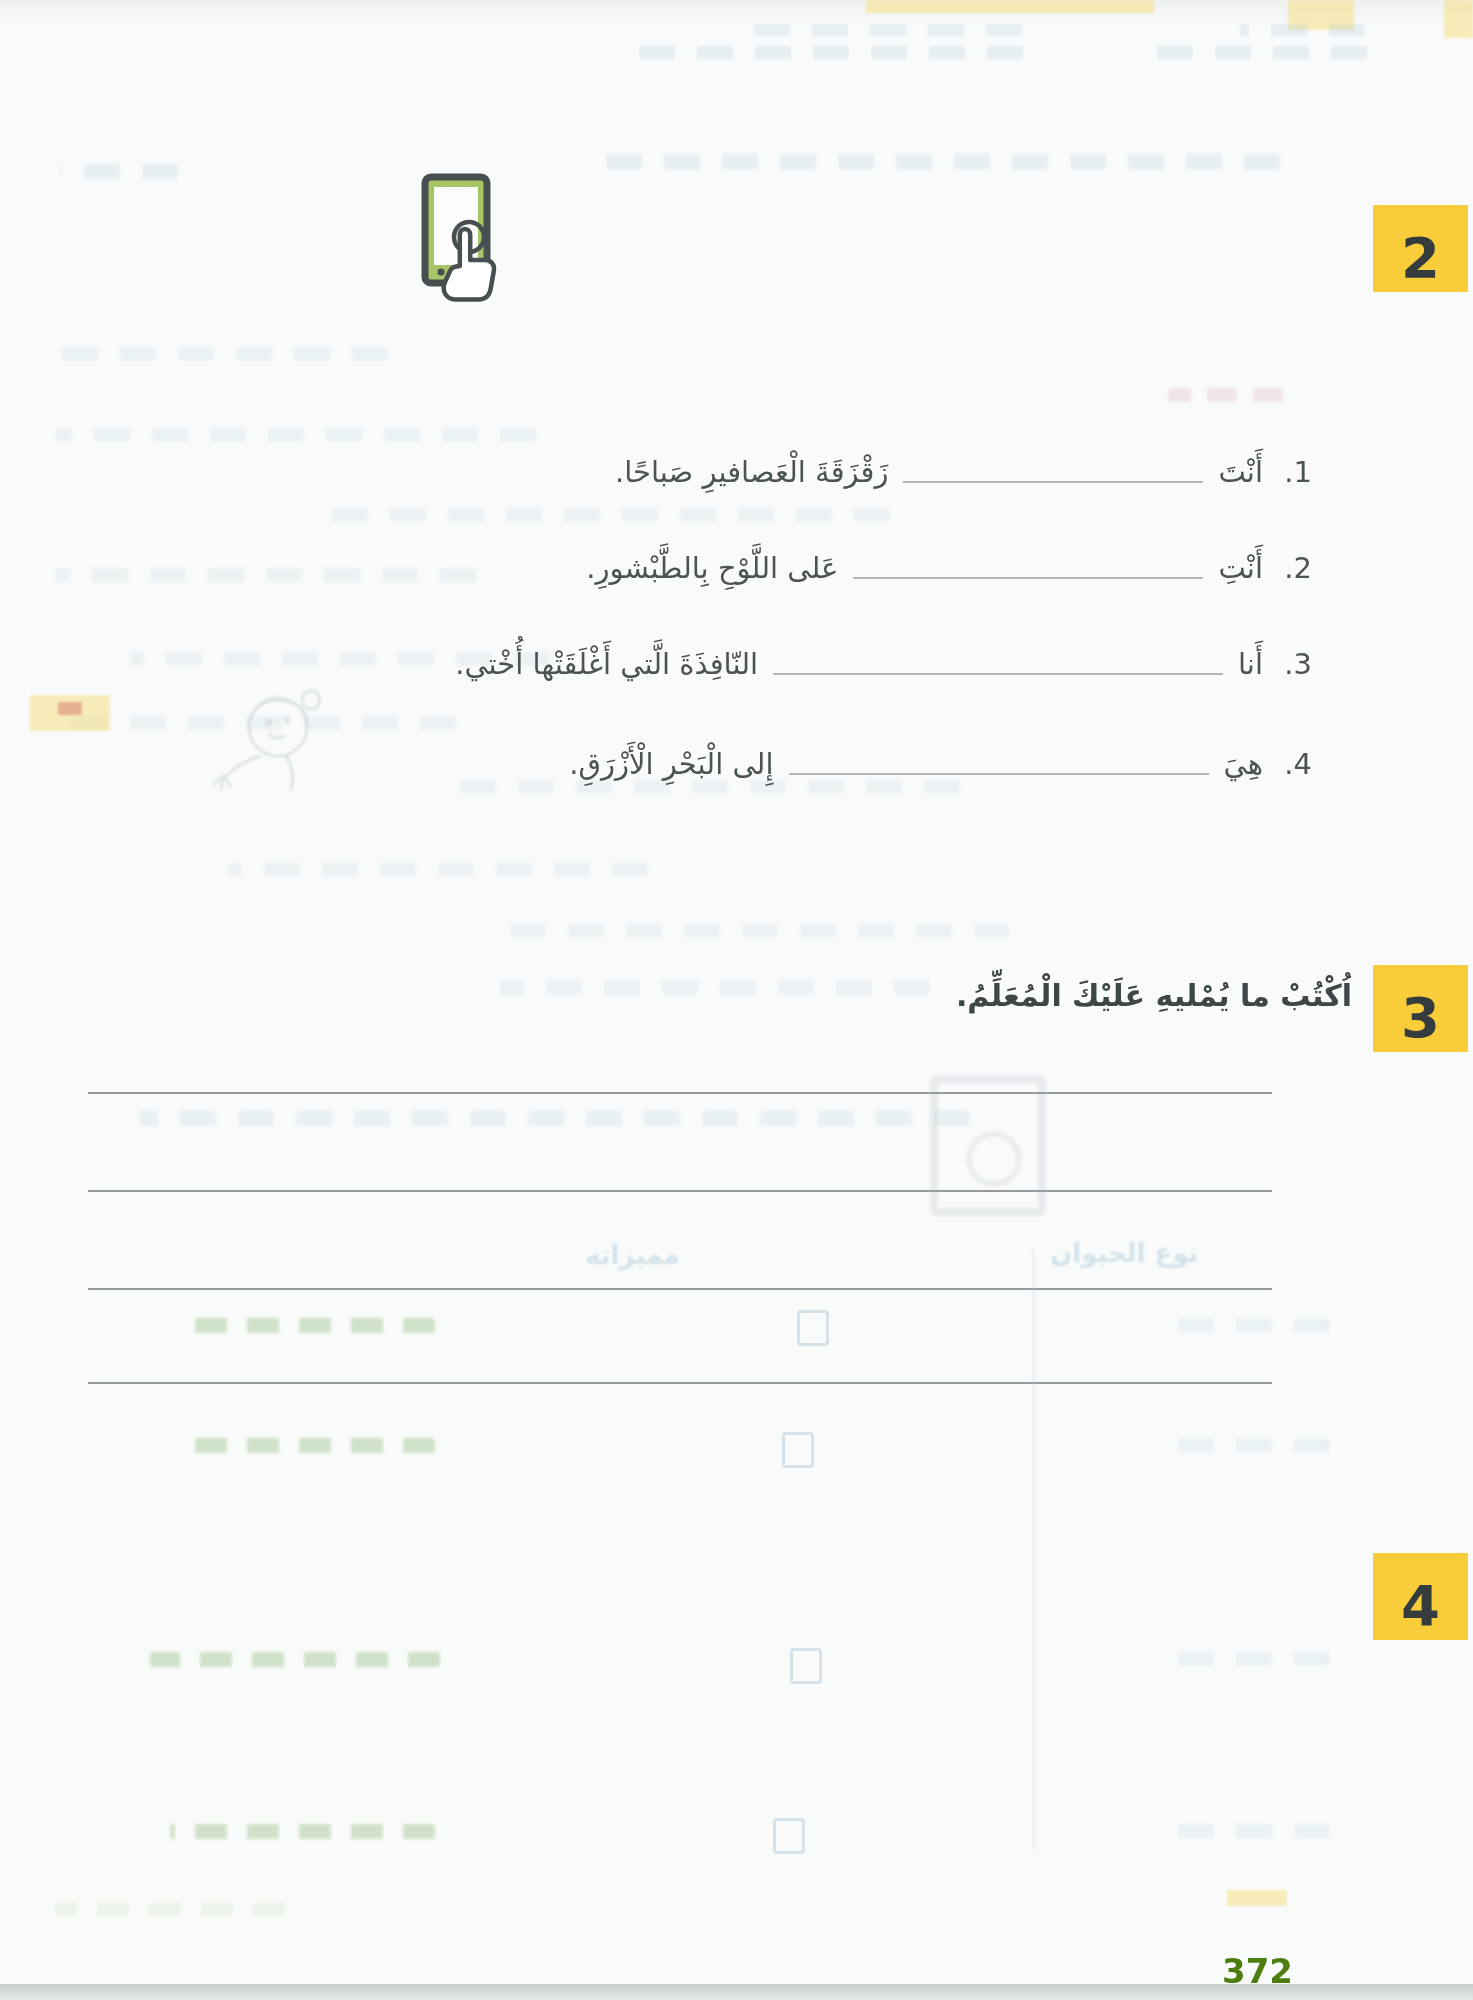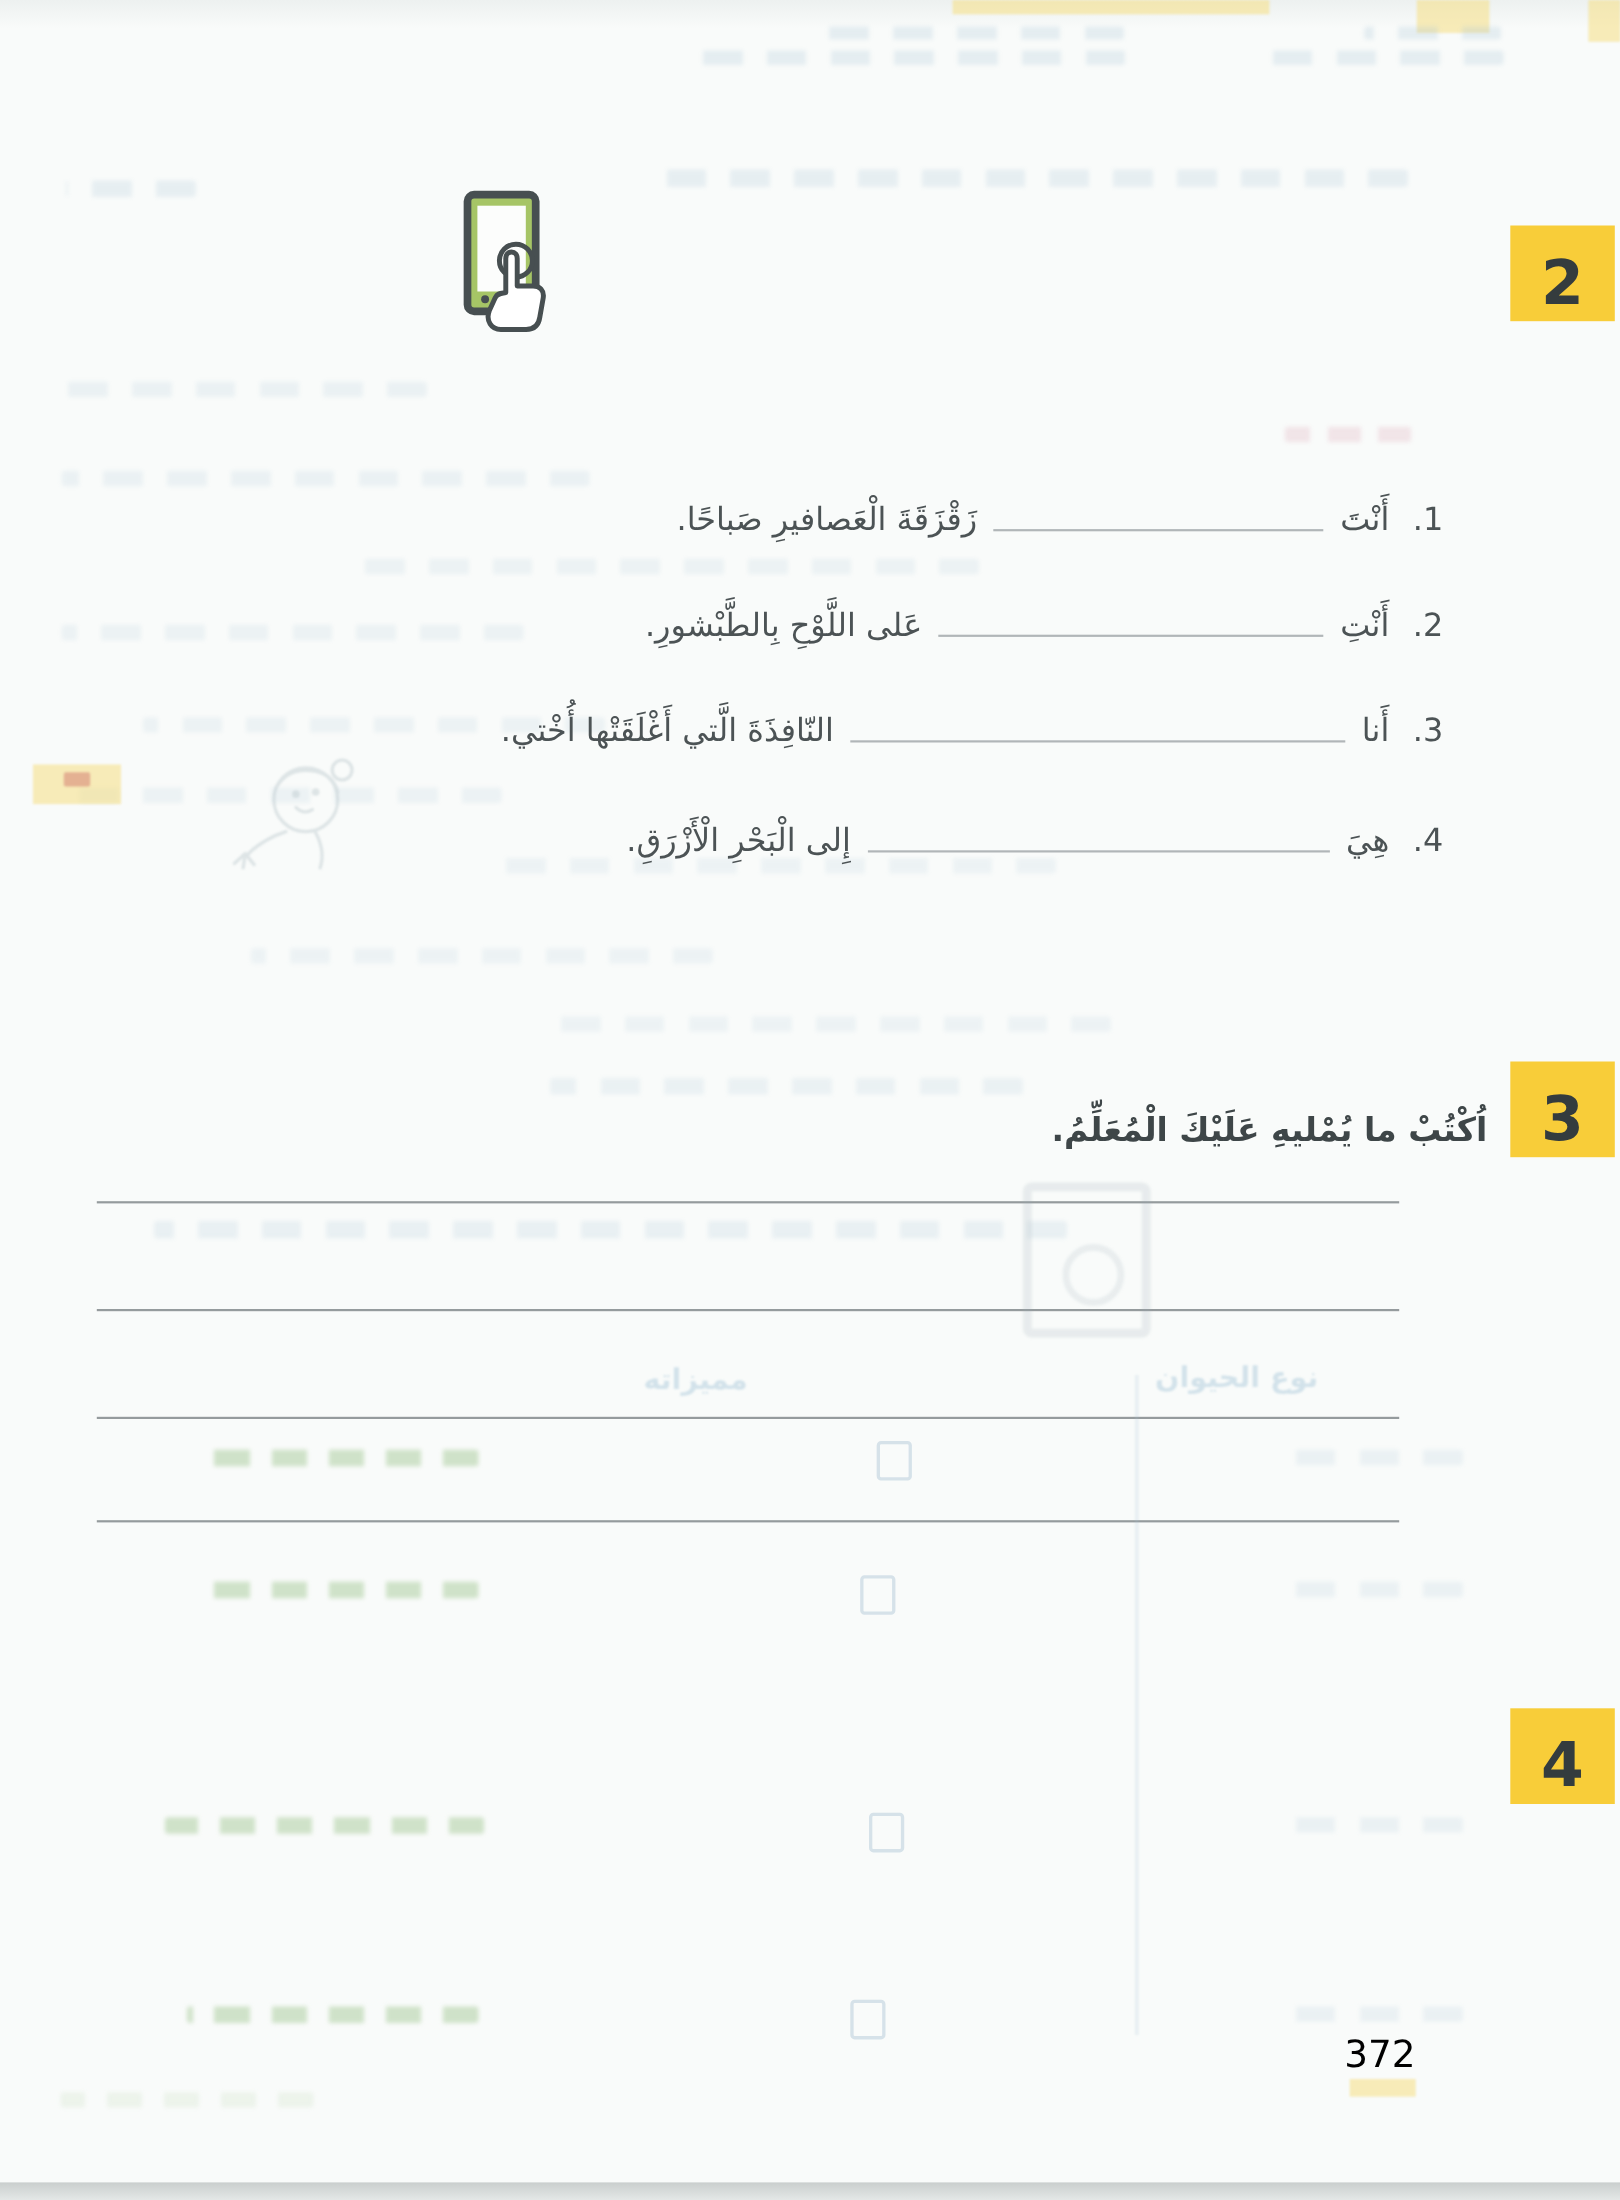--- a/index.html
+++ b/index.html
@@ -36,22 +36,22 @@
     display:flex;direction:rtl;align-items:baseline;gap:15px;
     font-size:29px;color:#4c5355;
   }
   .inum{min-width:34px;text-align:right;}
   .blank{display:inline-block;align-self:flex-end;margin-bottom:6px;
     border-bottom:2.5px solid #b1b6b8;}
   
   .wline{position:absolute;left:88px;width:1184px;height:0;
     border-top:2.5px solid #959b9d;}
   
-  .pagenum{position:absolute;left:1222px;top:1848px;
-    font-size:34px;font-weight:400;color:#000000;}
+  .pagenum{position:absolute;left:1222px;top:1951px;
+    font-size:34px;font-weight:700;color:#4d7c0f;}
   
   .gblob{position:absolute;height:15px;border-radius:3px;filter:blur(1.8px);}
   .gb-blue{background:repeating-linear-gradient(to left,rgba(168,196,214,.50) 0 36px,transparent 36px 58px);}
   .gb-green{background:repeating-linear-gradient(to left,rgba(173,206,160,.55) 0 32px,transparent 32px 52px);}
   .gb-pink{background:repeating-linear-gradient(to left,rgba(226,183,195,.60) 0 30px,transparent 30px 46px);}
   .gtext{position:absolute;direction:rtl;font-weight:700;font-size:26px;
     color:#b9d2e0;opacity:.6;filter:blur(1px);white-space:nowrap;}
   .gbox{position:absolute;width:26px;height:30px;border:3px solid rgba(170,195,212,.45);
     border-radius:4px;filter:blur(.5px);}
   .gpatch-yellow{position:absolute;background:rgba(246,222,130,.55);filter:blur(1px);}
@@ -144,21 +144,21 @@
       <path d="M70 84 q-22 7 -36 22"></path>
       <path d="M33 104 l-10 9 m10 -9 l-2 13 m2 -13 l8 10"></path>
       <path d="M97 85 q9 17 4 32"></path>
     </svg>
   </div>
 
   <div class="badge" style="top:965px;background:#f8cd39">
     <span>3</span>
   </div>
   <div class="gblob gb-blue" style="left:500px;top:980px;width:430px;height:15px;opacity:.35"></div>
-  <div class="instr" style="top:1010px">اُكْتُبْ ما يُمْليهِ عَلَيْكَ الْمُعَلِّمُ.</div>
+  <div class="instr" style="top:978px">اُكْتُبْ ما يُمْليهِ عَلَيْكَ الْمُعَلِّمُ.</div>
 
   <div class="wline" style="top:1092px"></div>
   <div class="wline" style="top:1190px"></div>
   <div class="wline" style="top:1288px"></div>
   <div class="wline" style="top:1382px"></div>
 
   <div class="gblob gb-blue" style="left:140px;top:1110px;width:830px;height:16px;opacity:.4"></div>
   <div class="ghost-tablet"></div>
   <div class="gtext" style="left:1050px;top:1238px">نوع الحيوان</div>
   <div class="gtext" style="left:585px;top:1240px">مميزاته</div>

